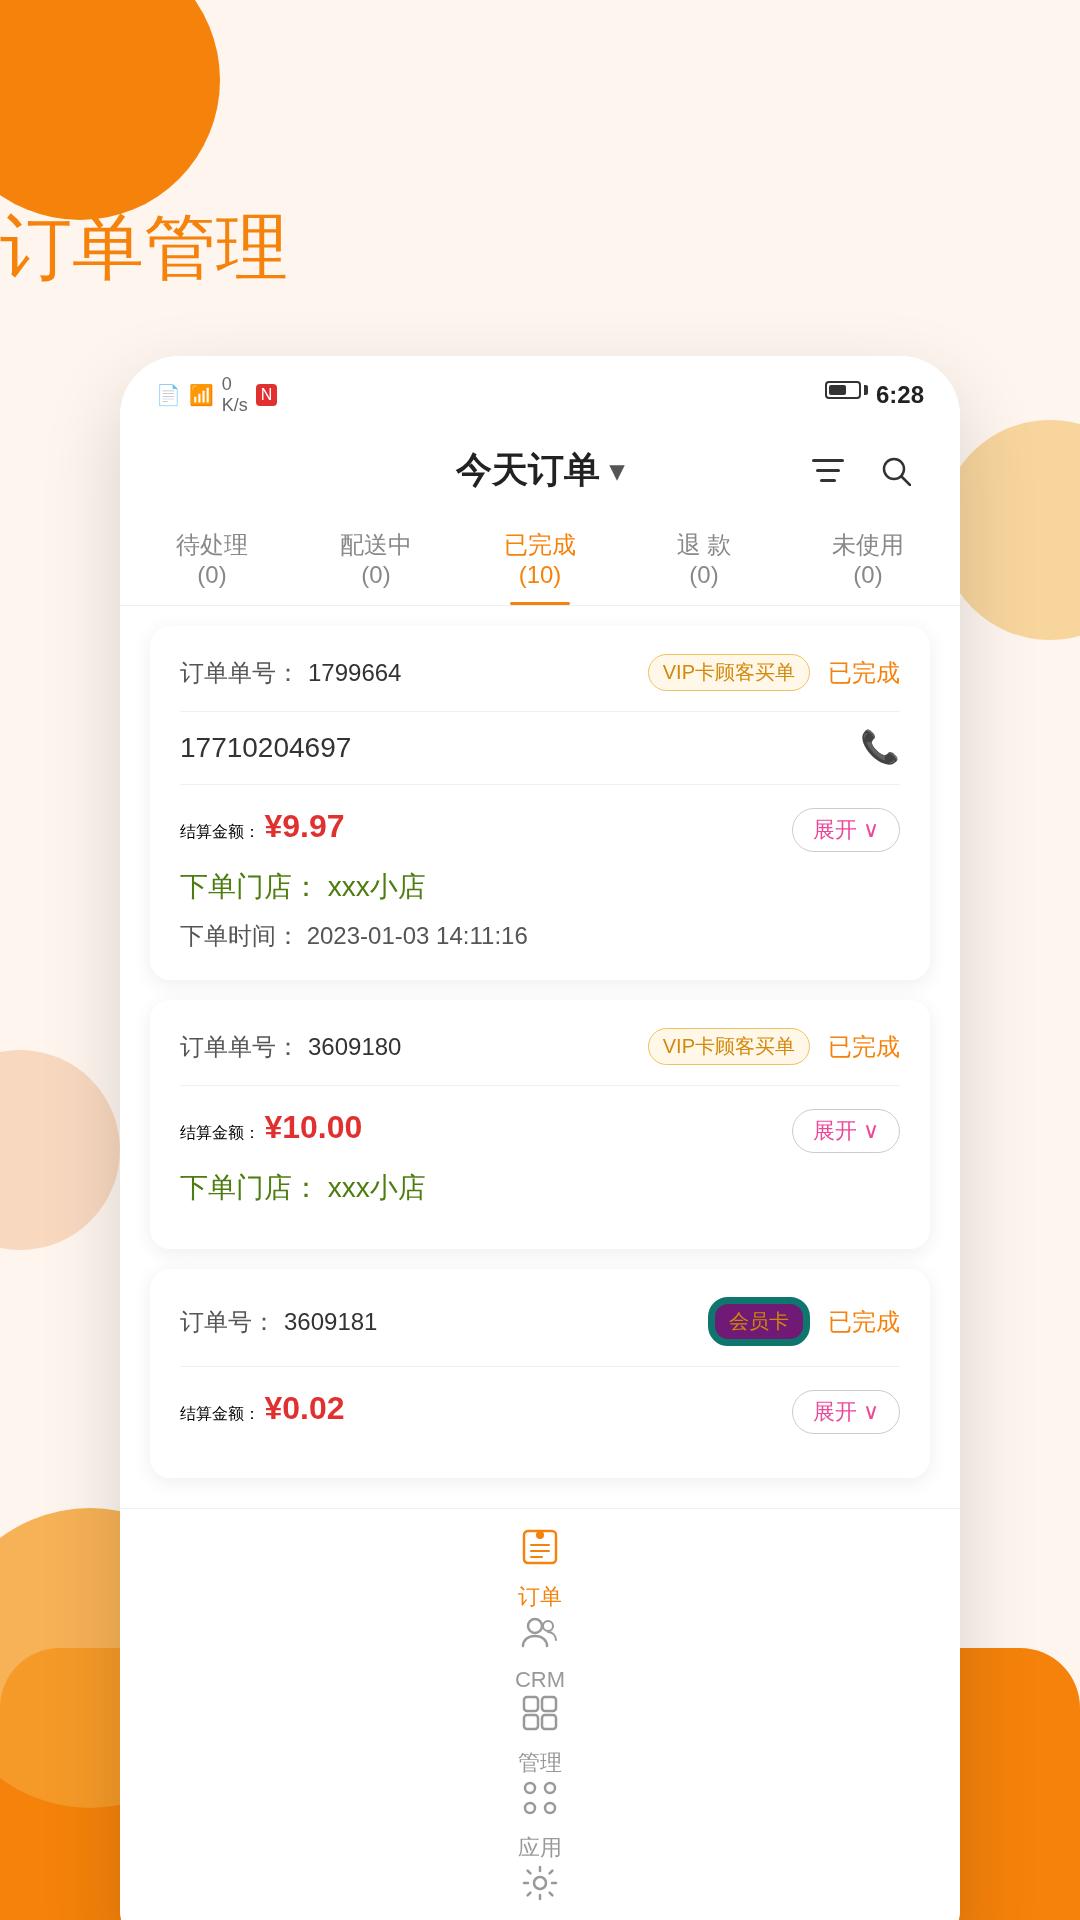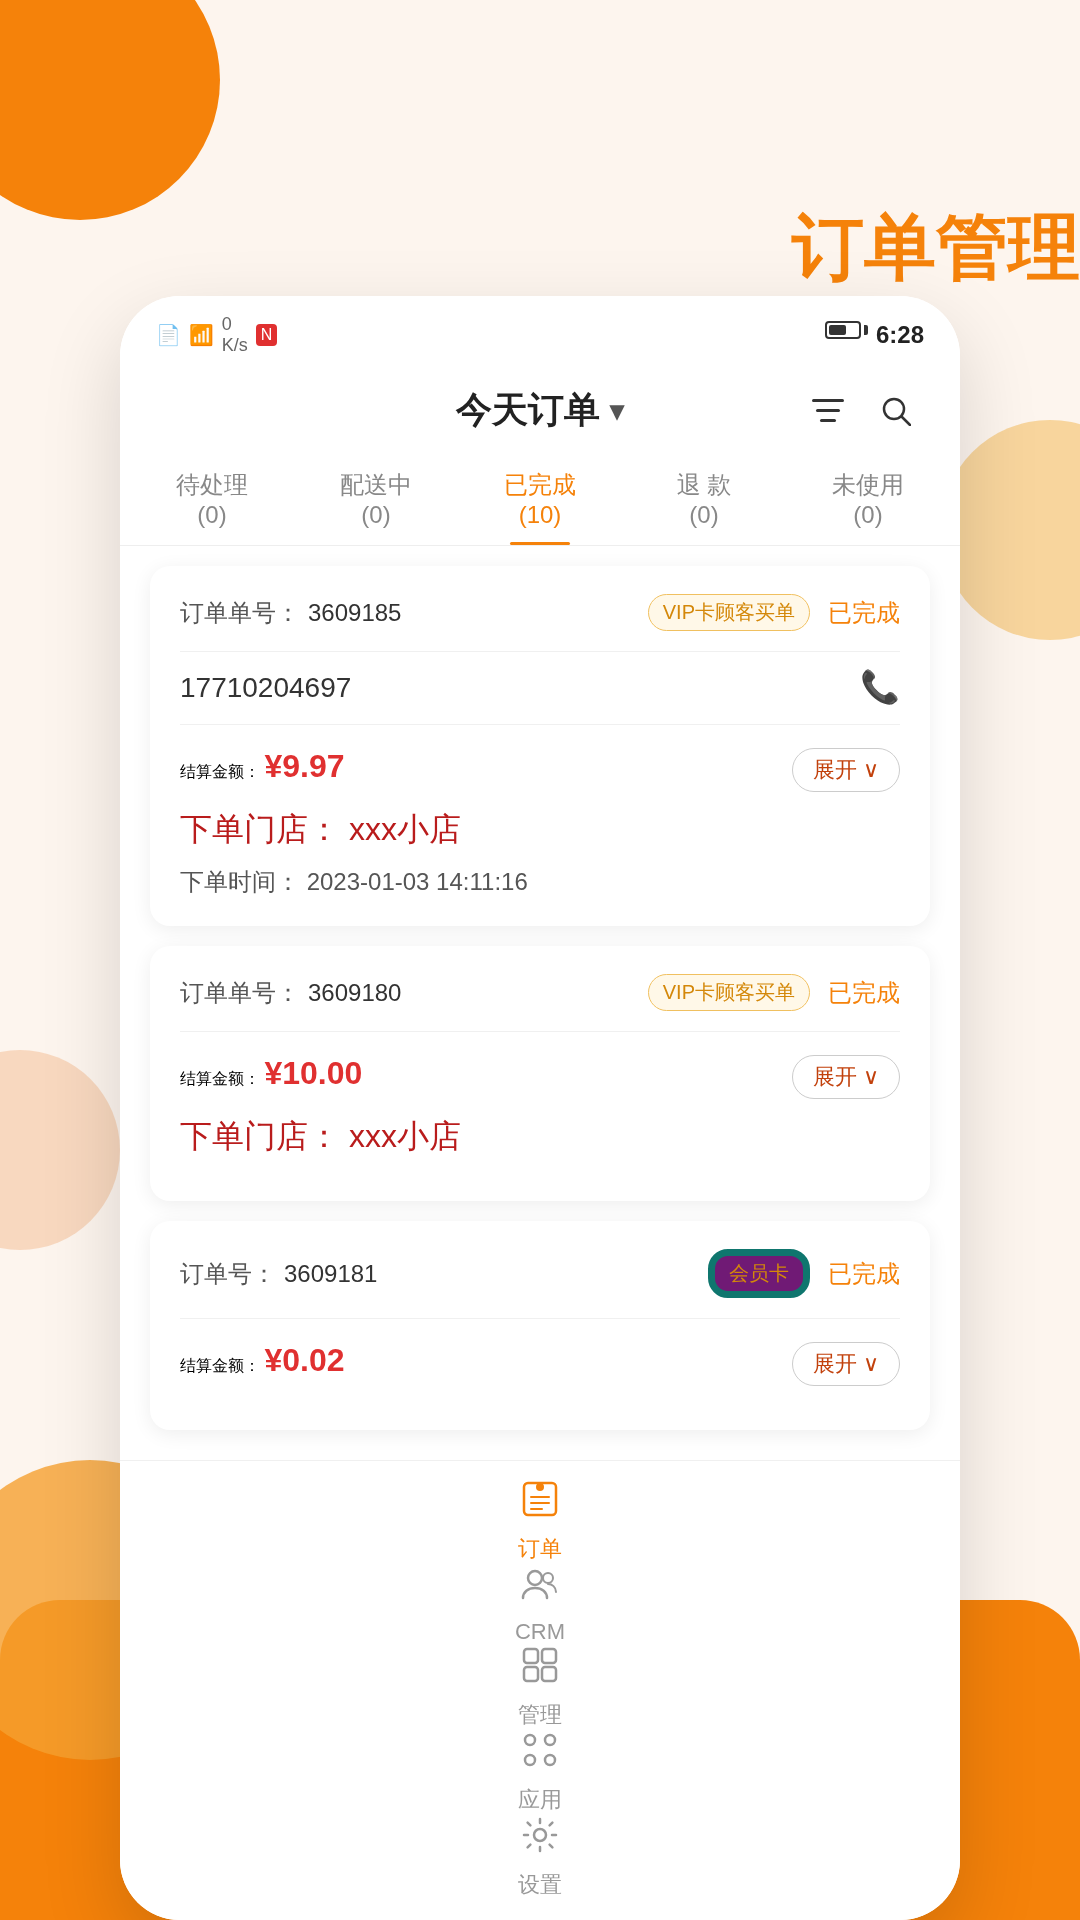--- a/index.html
+++ b/index.html
@@ -58,25 +58,26 @@
       left: -60px;
       width: 300px;
       height: 300px;
       background: #f5a030;
       border-radius: 50%;
       opacity: 0.8;
     }
 
     
     .page-title {
-      text-align: right;
+      text-align: left;
       font-size: 72px;
-      font-weight: 700;
+      font-weight: 400;
       color: #f5820a;
       padding-top: 200px;
+      padding-bottom: 60px;
       position: relative;
       z-index: 2;
     }
 
     
     .phone-mockup {
       position: relative;
       z-index: 10;
       margin: 0 auto;
       width: 840px;
@@ -296,30 +297,30 @@
     .amount-value {
       font-size: 32px;
       font-weight: 700;
       color: #e03030;
     }
     .expand-btn {
       padding: 6px 20px;
       border: 1px solid #ccc;
       border-radius: 30px;
       font-size: 22px;
-      color: #c2410c;
+      color: #ec4899;
       cursor: pointer;
       display: flex;
       align-items: center;
       gap: 6px;
       background: #fff;
     }
     .order-store-row {
-      font-size: 32px;
-      color: #b91c1c;
+      font-size: 28px;
+      color: #4d7c0f;
       margin-bottom: 14px;
     }
     .order-time-row {
       font-size: 24px;
       color: #555;
     }
 
     
     .bottom-nav {
       display: flex;
@@ -436,21 +437,21 @@
       <span class="tab-label">未使用</span>
       <span class="tab-count">(0)</span>
     </div>
   </div>
 
   <div class="order-list">
 
     <div class="order-card">
       <div class="order-header">
         <span class="order-number-label">订单单号：</span>
-        <span class="order-number-value">3609185</span>
+        <span class="order-number-value">1799664</span>
         <span class="order-tag tag-vip">VIP卡顾客买单</span>
         <span class="order-status">已完成</span>
       </div>
       <div class="order-divider"></div>
       <div class="order-phone-row">
         <span class="order-phone">17710204697</span>
         <span class="phone-icon" style="color:#2db778; font-size:32px;">📞</span>
       </div>
       <div class="order-divider"></div>
       <div class="order-amount-row">

